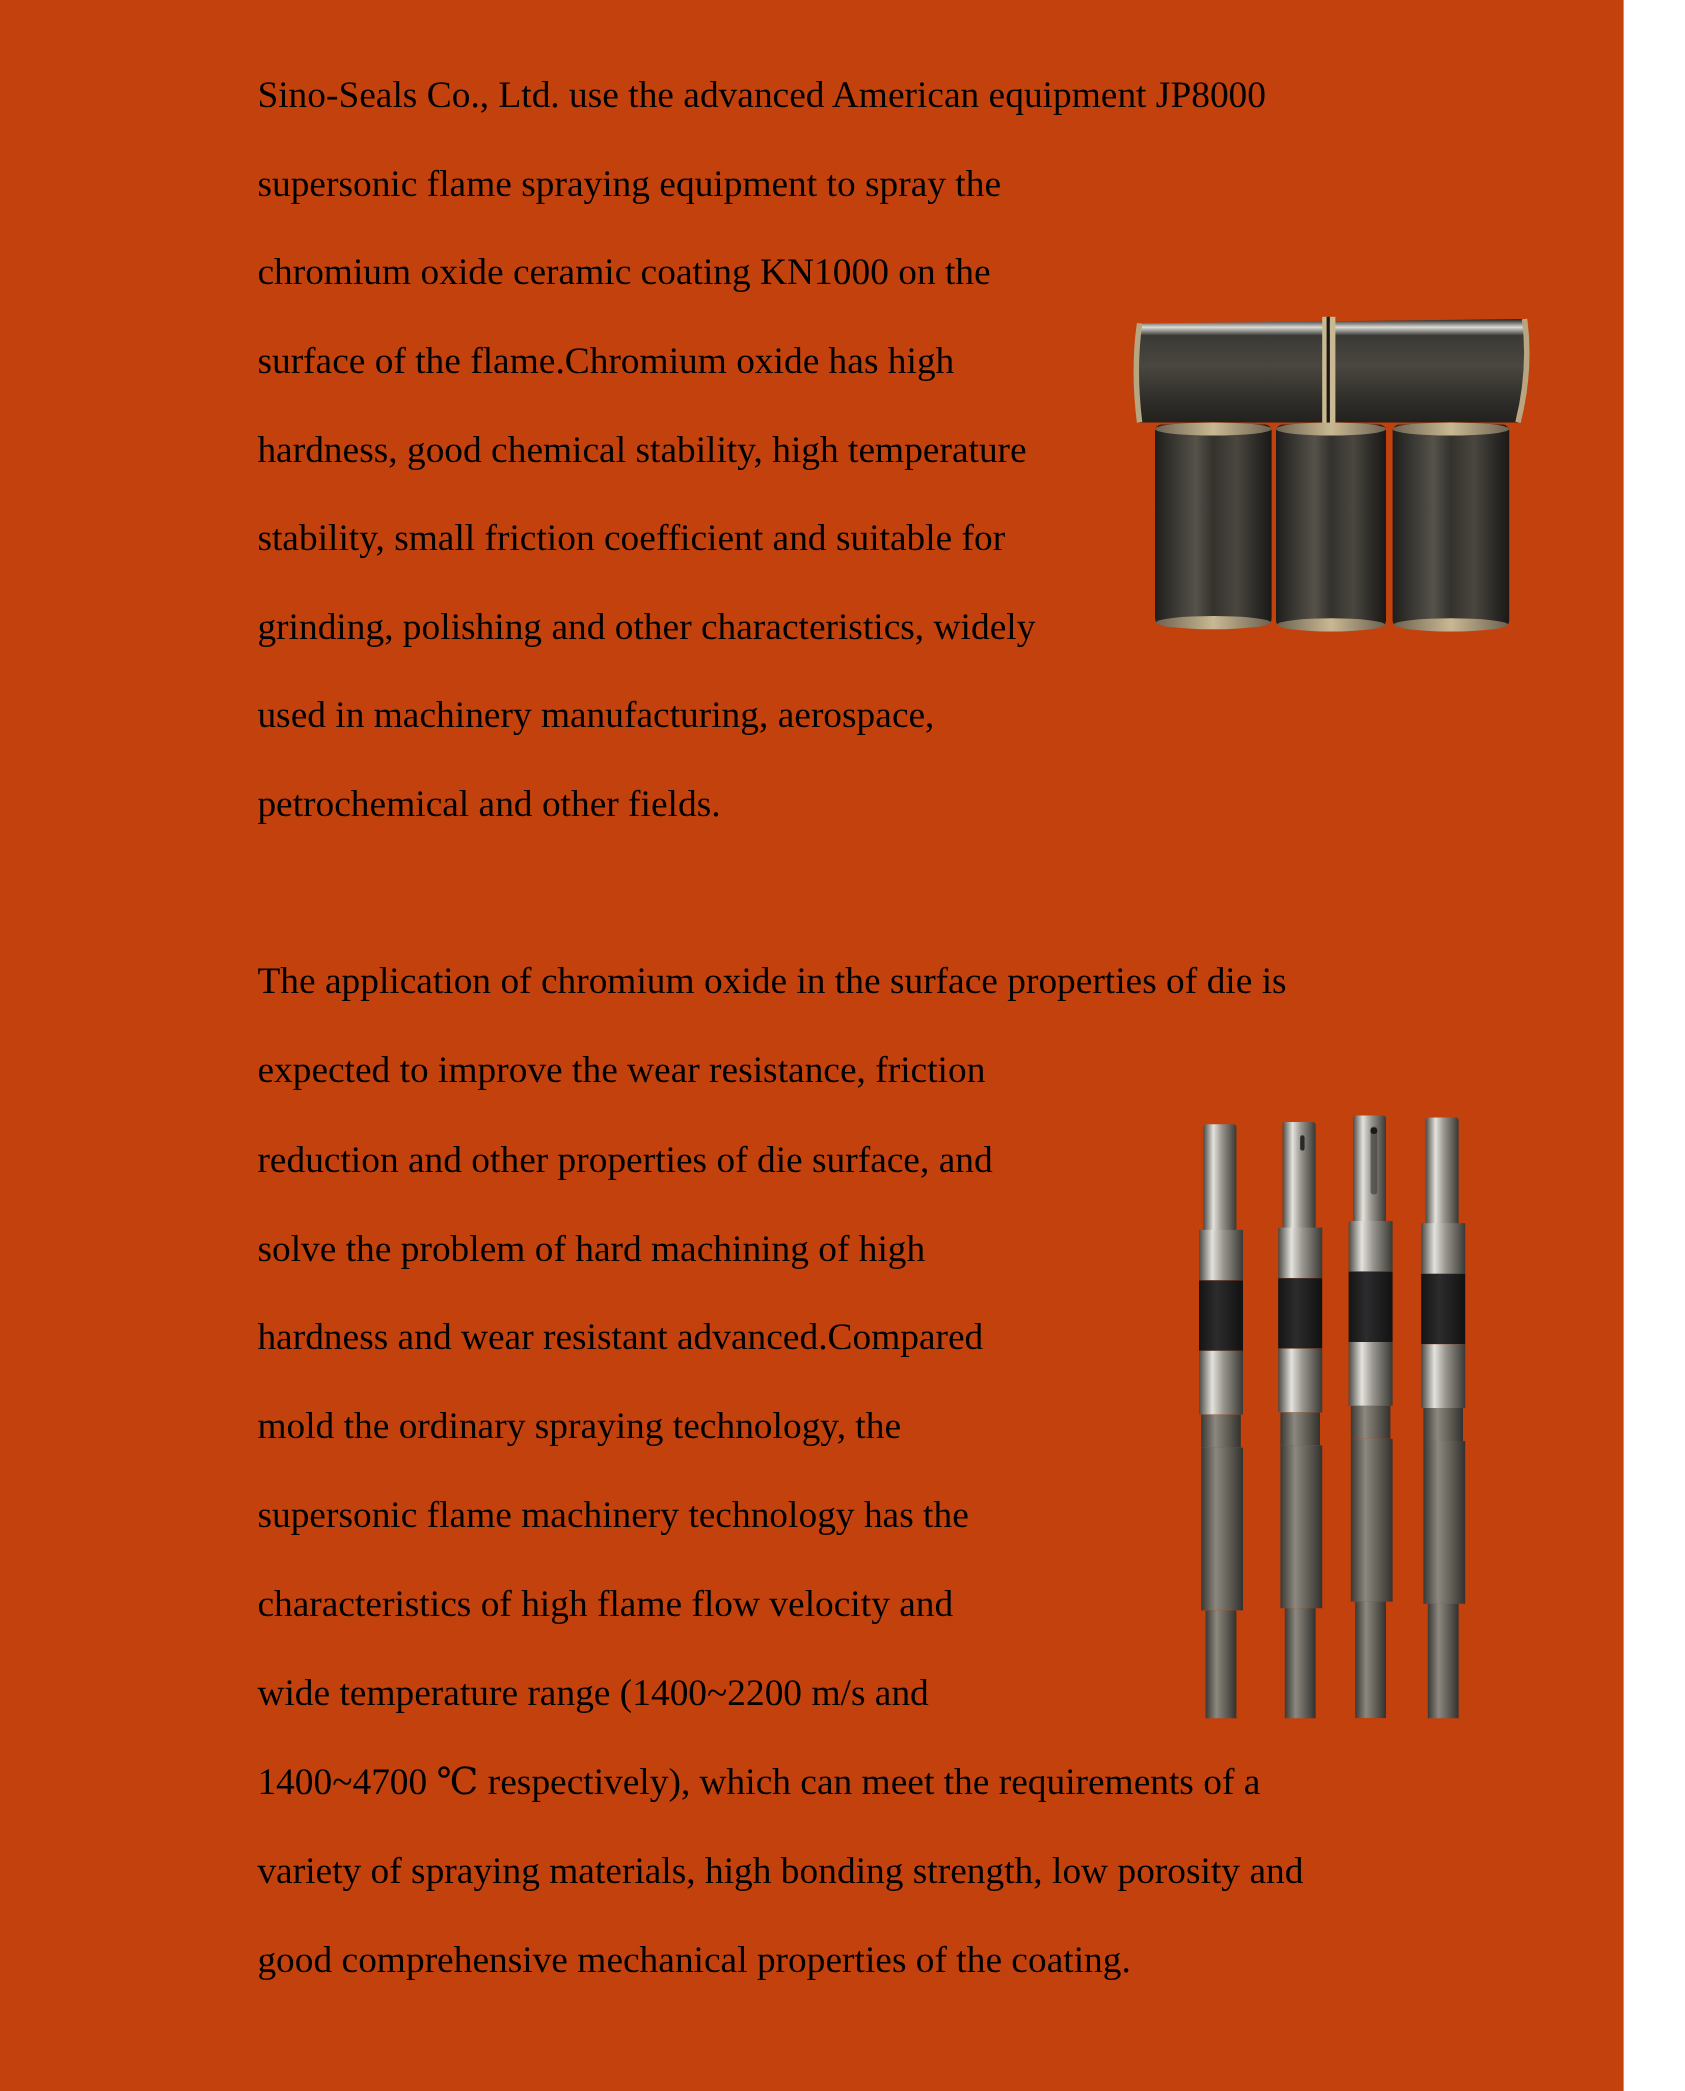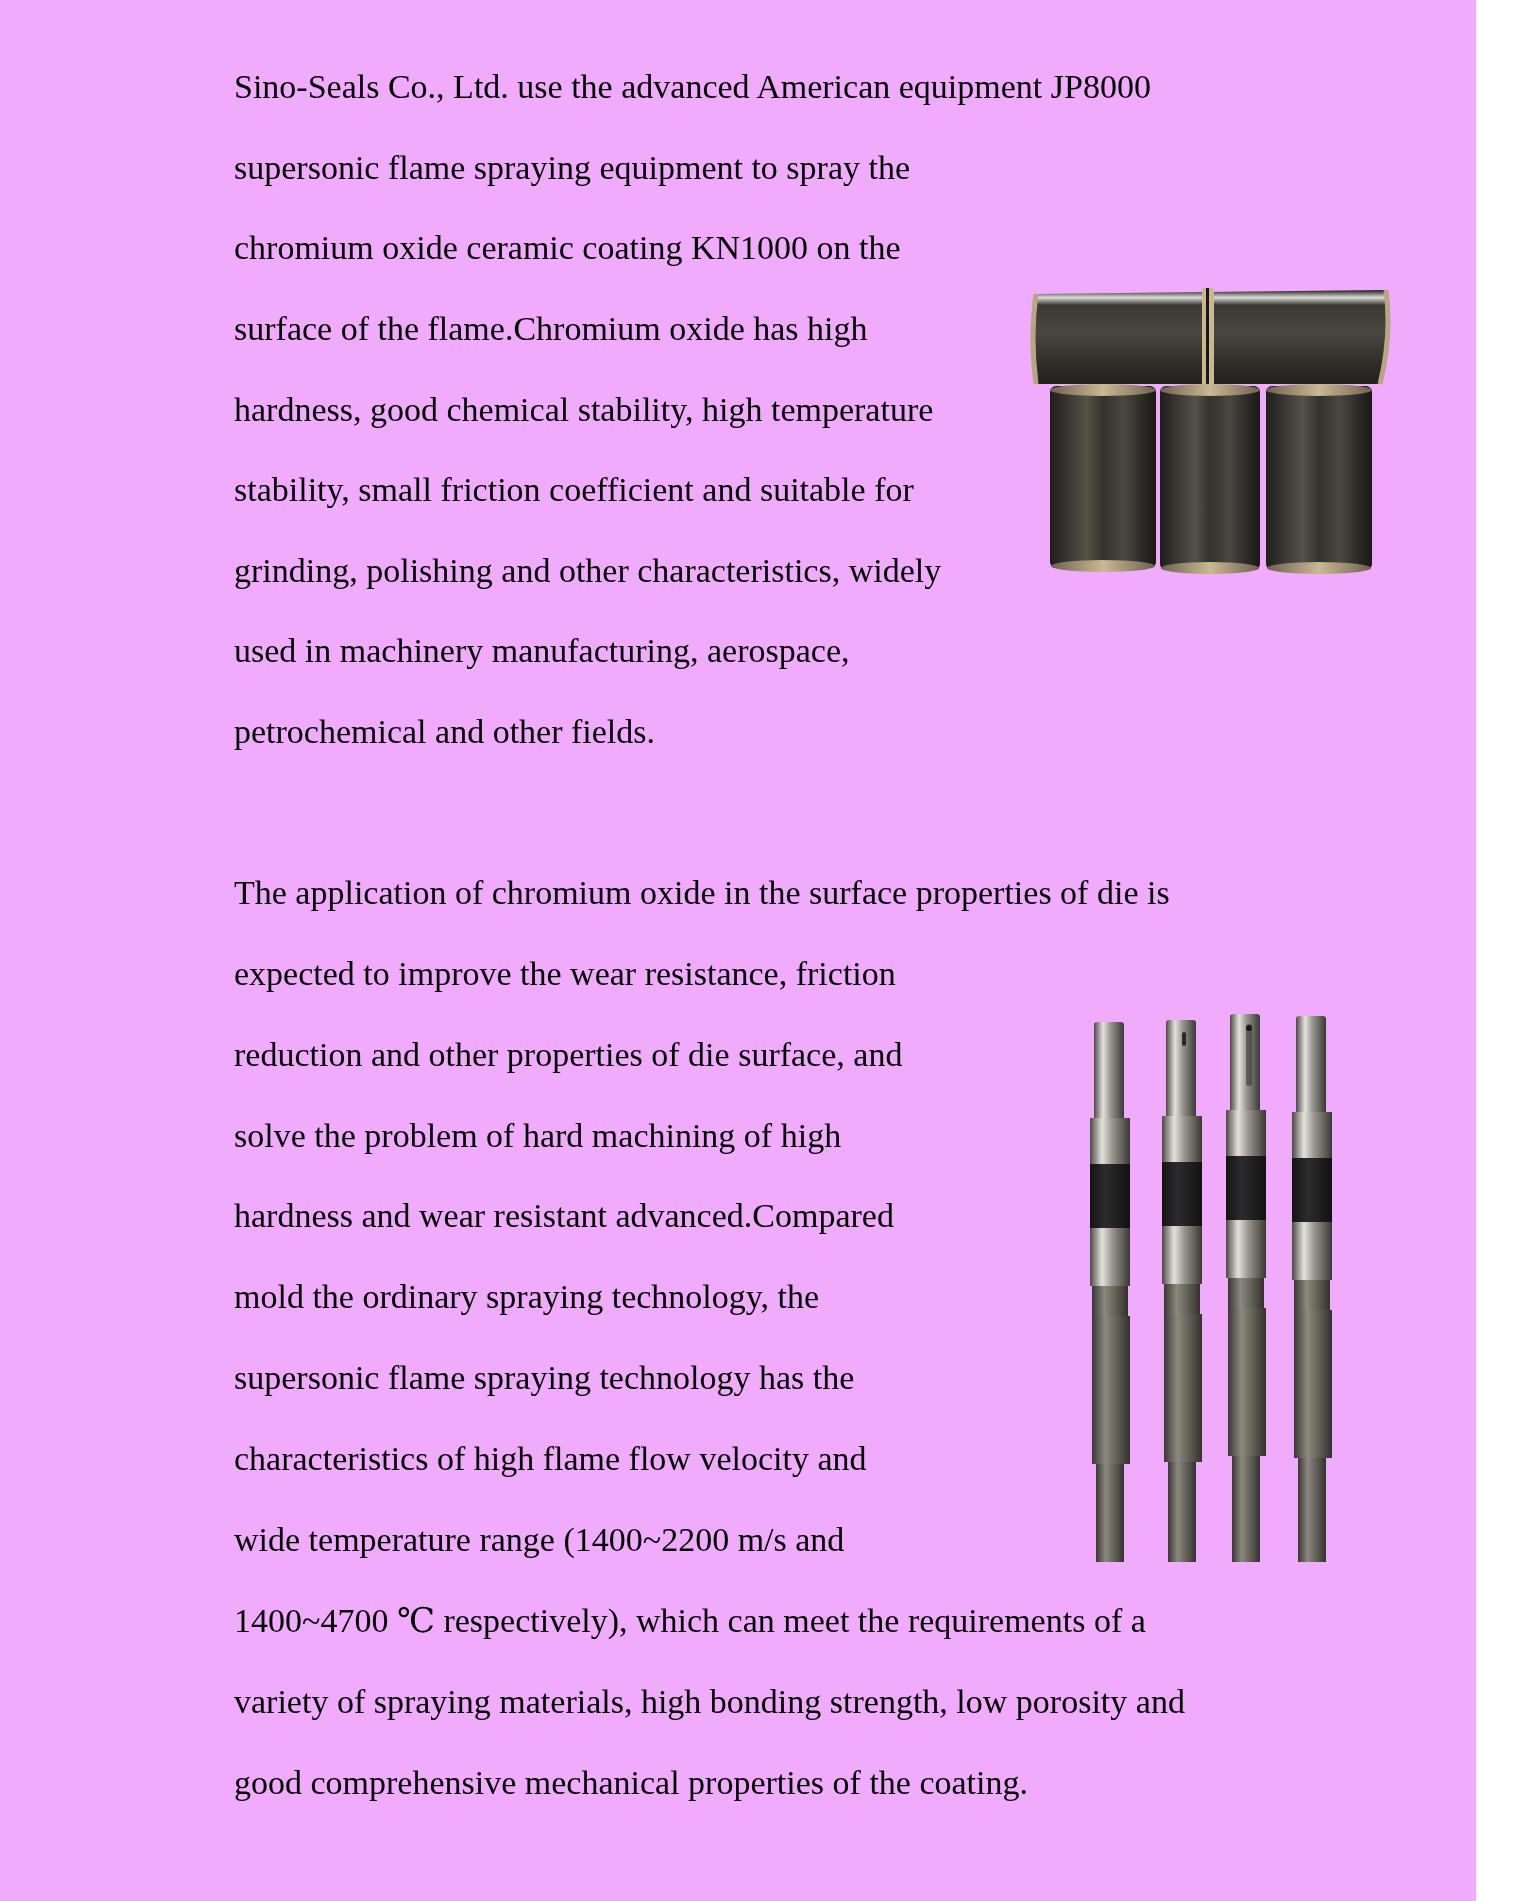--- a/index.html
+++ b/index.html
@@ -1,17 +1,17 @@
 <!DOCTYPE html>
 <html><head>
 <meta charset="utf-8">
 <style>
   html, body { margin: 0; padding: 0; background: #ffffff; }
   body { width: 1532px; height: 1901px; position: relative; overflow: hidden; }
-  .page { position: absolute; left: 0; top: 0; width: 1476px; height: 1901px; background: #f0abfc; }
+  .page { position: absolute; left: 0; top: 0; width: 1476px; height: 1901px; background: #c2410c; }
   .line {
     position: absolute; left: 234px;
     font-family: "Liberation Serif", "DejaVu Serif", serif;
     font-size: 34px; line-height: 40px; color: #000000;
     white-space: nowrap; letter-spacing: 0px;
   }
   .photo { position: absolute; }
   .photo svg { display: block; width: 100%; height: 100%; }
 </style>
 </head>
@@ -31,21 +31,21 @@
     <div class="line" style="top:712px">petrochemical and other fields.</div>
   </div>
 
   <div>
     <div class="line" style="top:873px">The application of chromium oxide in the surface properties of die is</div>
     <div class="line" style="top:954px">expected to improve the wear resistance, friction</div>
     <div class="line" style="top:1035px">reduction and other properties of die surface, and</div>
     <div class="line" style="top:1116px">solve the problem of hard machining of high</div>
     <div class="line" style="top:1196px">hardness and wear resistant advanced.Compared</div>
     <div class="line" style="top:1277px">mold the ordinary spraying technology, the</div>
-    <div class="line" style="top:1358px">supersonic flame spraying technology has the</div>
+    <div class="line" style="top:1358px">supersonic flame machinery technology has the</div>
     <div class="line" style="top:1439px">characteristics of high flame flow velocity and</div>
     <div class="line" style="top:1520px">wide temperature range (1400~2200 m/s and</div>
     <div class="line" style="top:1601px">1400~4700 ℃ respectively), which can meet the requirements of a</div>
     <div class="line" style="top:1682px">variety of spraying materials, high bonding strength, low porosity and</div>
     <div class="line" style="top:1763px">good comprehensive mechanical properties of the coating.</div>
   </div>
 
   <div class="photo" style="left:1028px; top:284px; width:366px; height:292px;">
     <svg viewBox="0 0 366 292" xmlns="http://www.w3.org/2000/svg">
       <defs>

